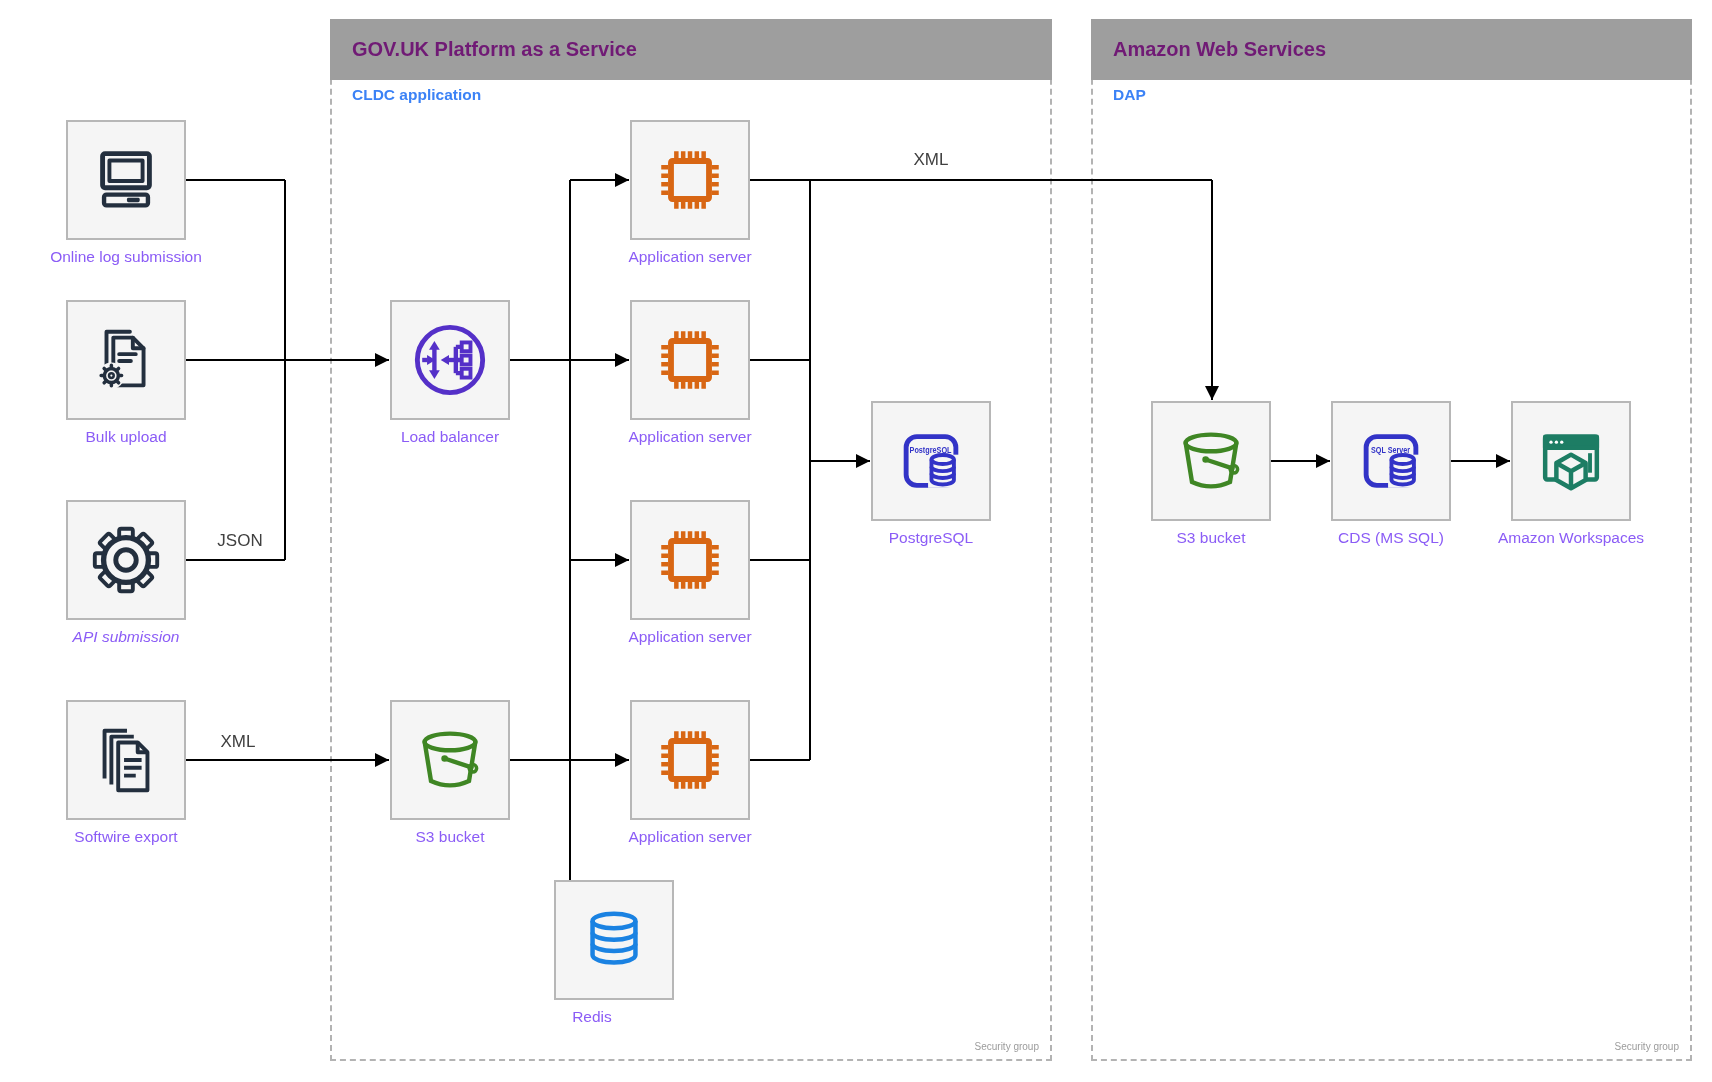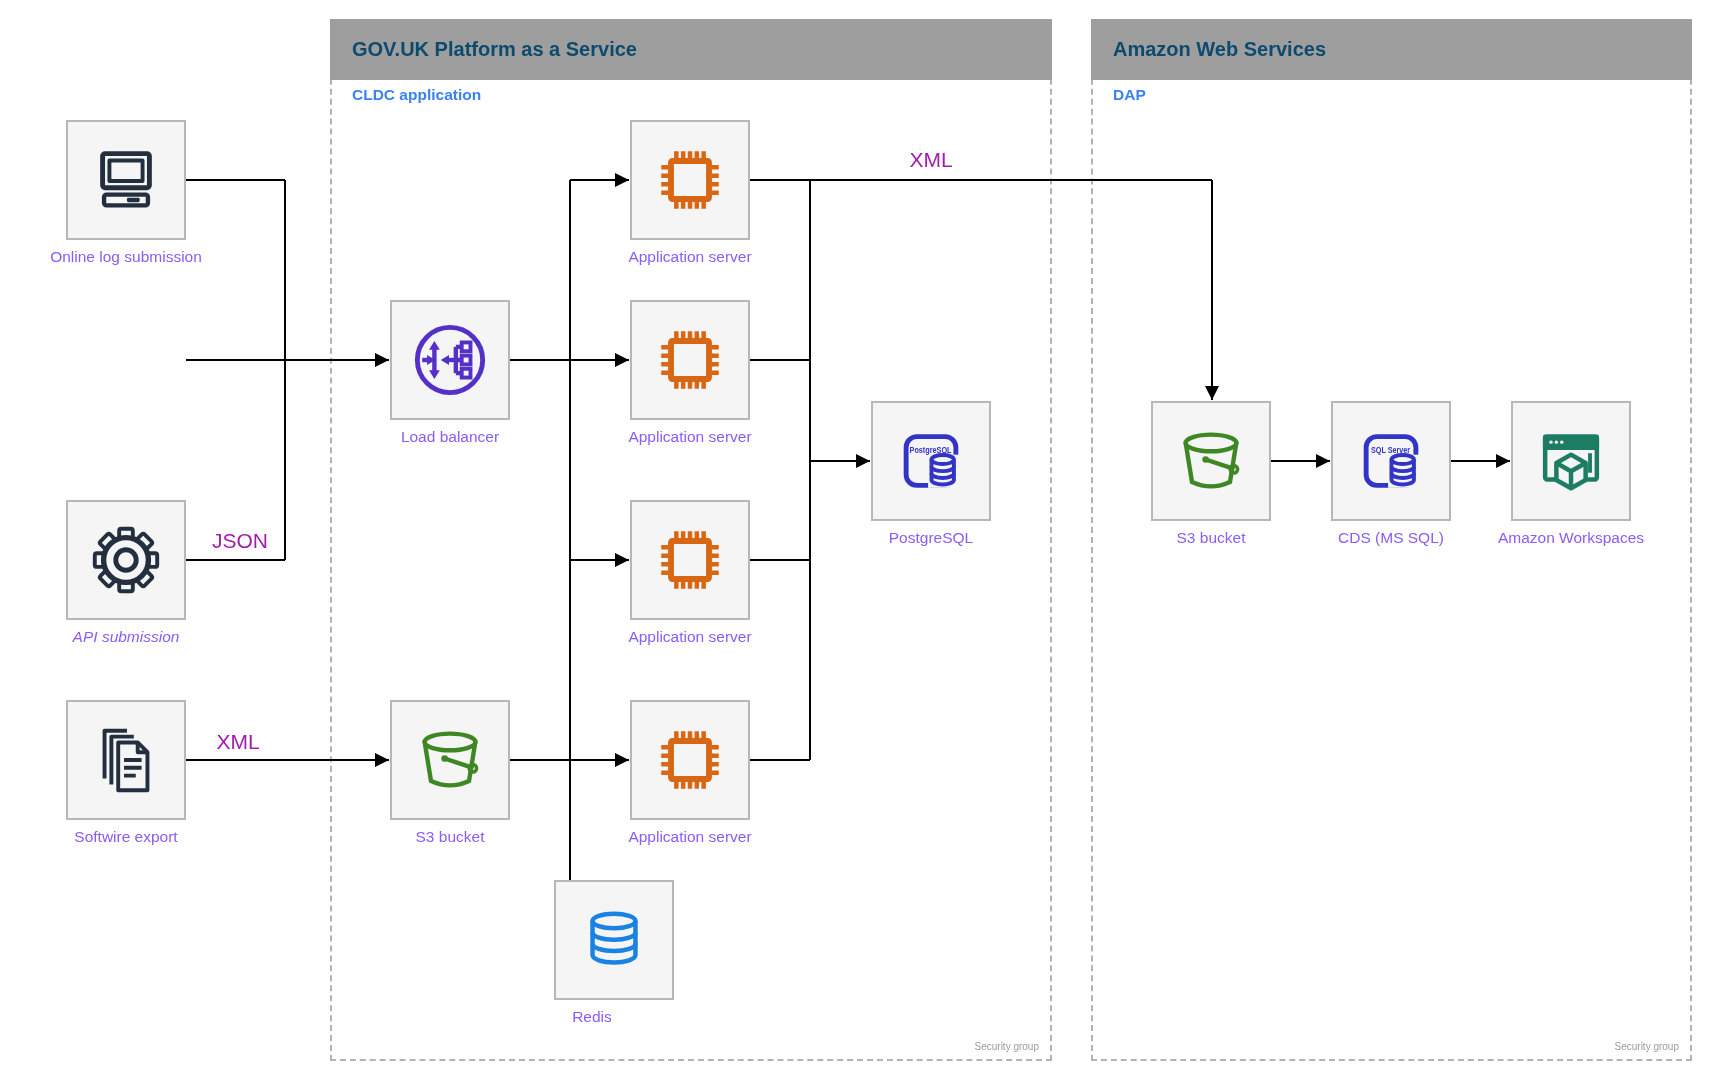--- a/index.html
+++ b/index.html
@@ -4,42 +4,42 @@
 <style>
   html,body { margin:0; padding:0; background:#ffffff; }
   .canvas {
     position:relative; width:1712px; height:1082px; background:#ffffff;
     font-family:"Liberation Sans", sans-serif; overflow:hidden;
   }
   
   .region { position:absolute; border:2px dashed #b3b3b3; box-sizing:border-box; background:transparent; }
   .region-header {
     position:absolute; top:-2px; left:-2px; width:calc(100% + 4px); height:61px;
-    background:#9e9e9e; color:#0c4a6e; font-size:20px; font-weight:bold;
+    background:#9e9e9e; color:#701a75; font-size:20px; font-weight:bold;
     display:flex; align-items:center; padding-left:22px; box-sizing:border-box;
   }
   .region-sublabel { position:absolute; top:65px; left:20px; font-size:15.5px; font-weight:bold; color:#3b82f6; white-space:nowrap; }
   .region-footer { position:absolute; right:11px; bottom:7px; font-size:10px; color:#9c9c9c; white-space:nowrap; }
   
   .node { position:absolute; width:120px; }
   .node-box {
     width:120px; height:120px; box-sizing:border-box;
     background:#f5f5f5; border:2px solid #b7b7b7;
     display:flex; align-items:center; justify-content:center;
   }
   .node-label {
     position:absolute; top:128px; left:50%; transform:translateX(-50%);
     font-size:15.5px; color:#8b5cf6; white-space:nowrap;
   }
   
   svg.edges { position:absolute; left:0; top:0; pointer-events:none; }
   svg.edges path { stroke:#000000; stroke-width:2; fill:none; }
   .edge-label {
     position:absolute; transform:translate(-50%,-50%);
-    font-size:21px; color:#a21caf; white-space:nowrap; background:#ffffff; padding:0 3px;
+    font-size:17px; color:#404040; white-space:nowrap; background:#ffffff; padding:0 3px;
   }
   svg.icon { display:block; }
 </style>
 </head>
 <body>
 
 <div class="canvas">
 
   <div class="region" style="left:330px; top:19px; width:722px; height:1042px;">
     <div class="region-header">
@@ -96,20 +96,42 @@
           <rect x="16" y="13" width="48" height="35" rx="2.5"></rect>
           <rect x="23" y="20" width="34" height="21" stroke-width="4"></rect>
           <rect x="17.5" y="55" width="45" height="11" rx="2.5" stroke-width="4.5"></rect>
         </g>
         <rect x="41" y="58.2" width="13" height="4.6" rx="1.5" fill="#232f3e"></rect>
       </svg>
     </div>
     <div class="node-label">Online log submission</div>
   </div>
 
+  <div class="node" style="left:66px; top:300px;">
+    <div class="node-box">
+      <svg class="icon" width="78" height="78" viewBox="0 0 80 80">
+        <g fill="none" stroke="#232f3e" stroke-width="4" stroke-linecap="round" stroke-linejoin="round">
+          <path d="M20 52 V11 H44"></path>
+          <path d="M27 17 H47 L58 28 V66 H27 Z" fill="#f5f5f5"></path>
+          <path d="M47 17 V28 H58"></path>
+          <path d="M33 34 H50 M33 41 H45"></path>
+        </g>
+        <circle cx="25" cy="56" r="13.5" fill="#f5f5f5"></circle>
+        <g fill="none" stroke="#232f3e" stroke-width="3.6">
+          <circle cx="25" cy="56" r="7.2"></circle>
+          <circle cx="25" cy="56" r="2.4" stroke-width="2.6"></circle>
+          <g stroke-linecap="round">
+            <path d="M25 45.5 V48.6 M25 63.4 V66.5 M14.5 56 H17.6 M32.4 56 H35.5"></path>
+            <path d="M17.6 48.6 l2.2 2.2 M30.2 61.2 l2.2 2.2 M32.4 48.6 l-2.2 2.2 M19.8 61.2 l-2.2 2.2"></path>
+          </g>
+        </g>
+      </svg>
+    </div>
+    <div class="node-label">Bulk upload</div>
+  </div>
 
   <div class="node" style="left:66px; top:500px;font-style:italic;">
     <div class="node-box">
       <svg class="icon" width="78" height="78" viewBox="0 0 80 80">
         <g stroke="#232f3e" stroke-width="4" fill="#f5f5f5">
           <rect x="33" y="8" width="14" height="13" rx="2"></rect>
           <rect x="33" y="8" width="14" height="13" rx="2" transform="rotate(45 40 40)"></rect>
           <rect x="33" y="8" width="14" height="13" rx="2" transform="rotate(90 40 40)"></rect>
           <rect x="33" y="8" width="14" height="13" rx="2" transform="rotate(135 40 40)"></rect>
           <rect x="33" y="8" width="14" height="13" rx="2" transform="rotate(180 40 40)"></rect>

